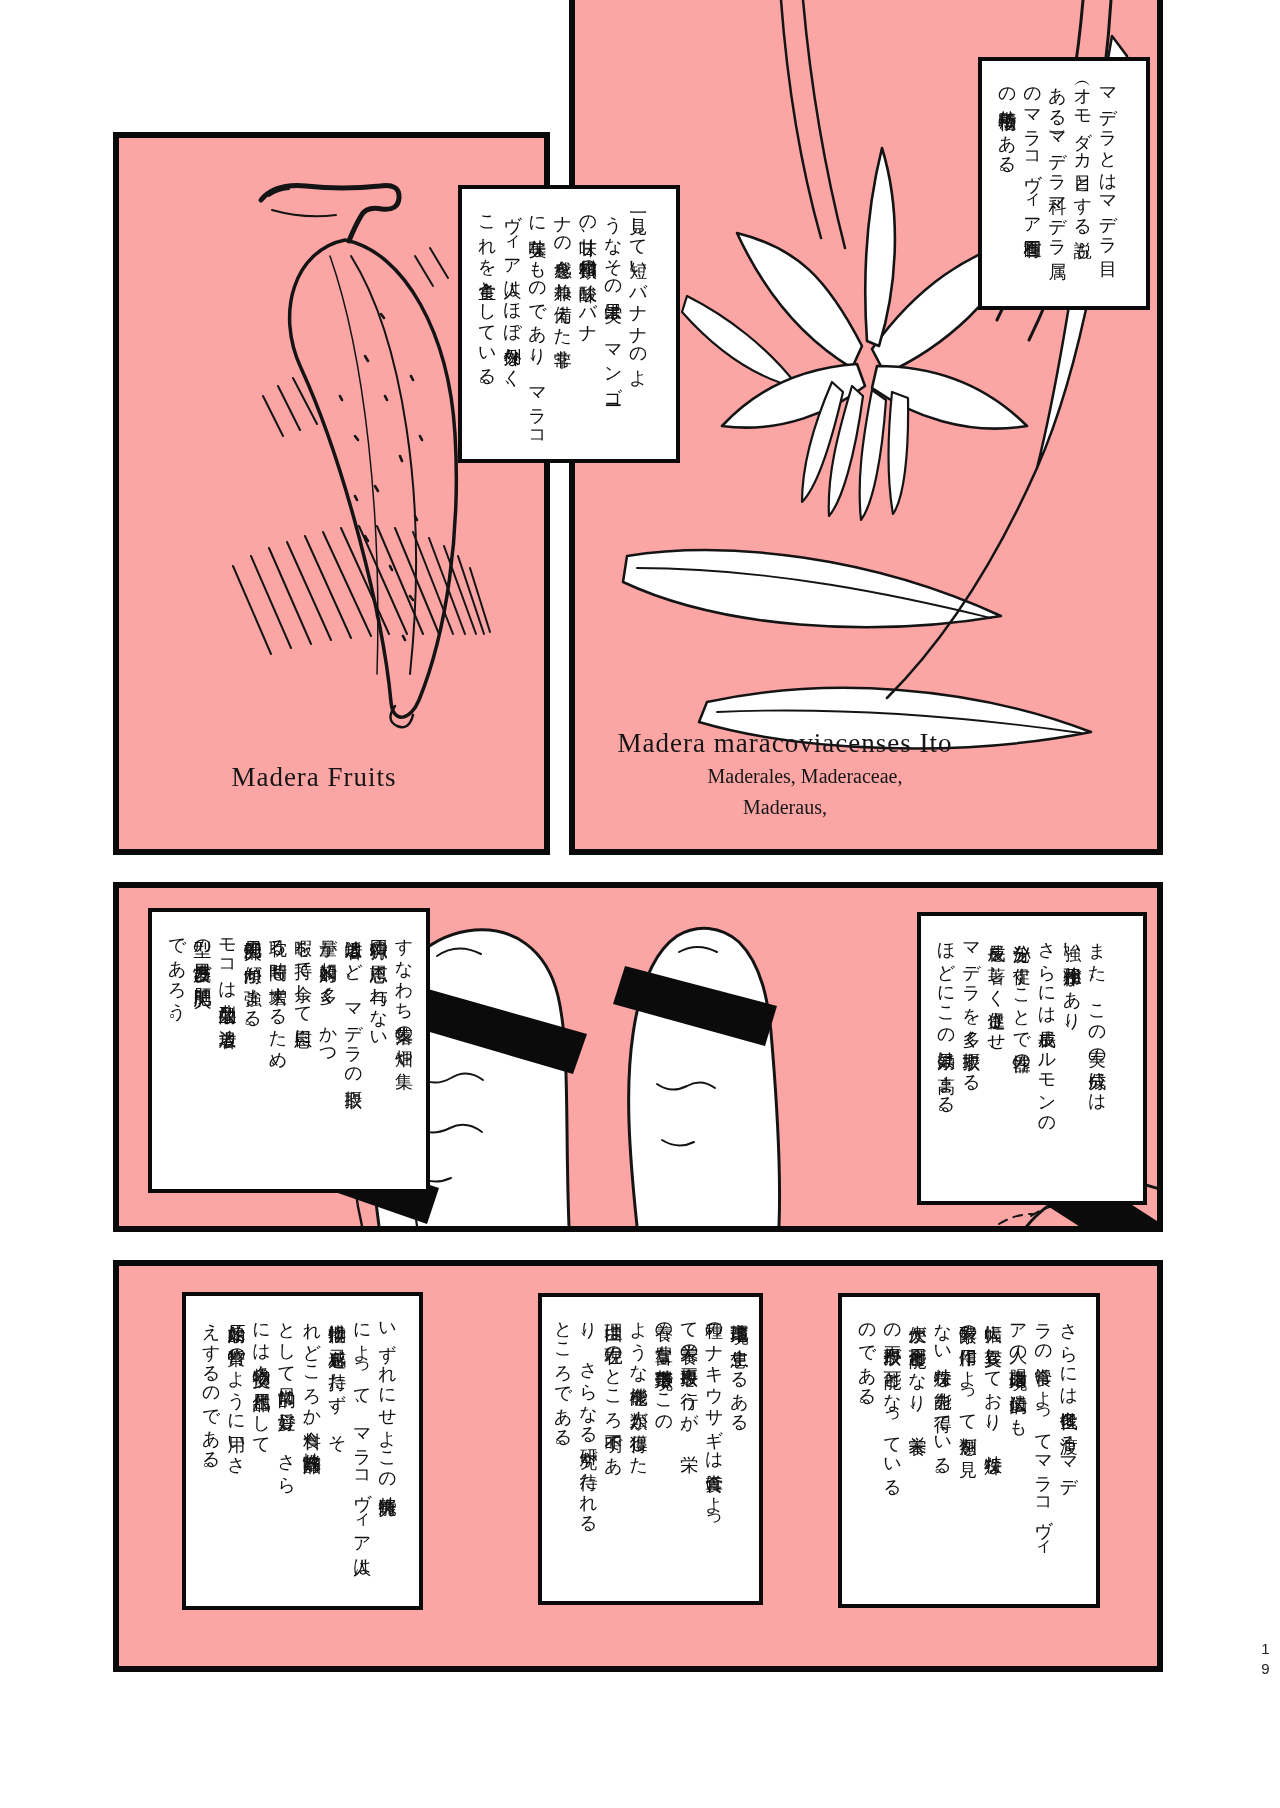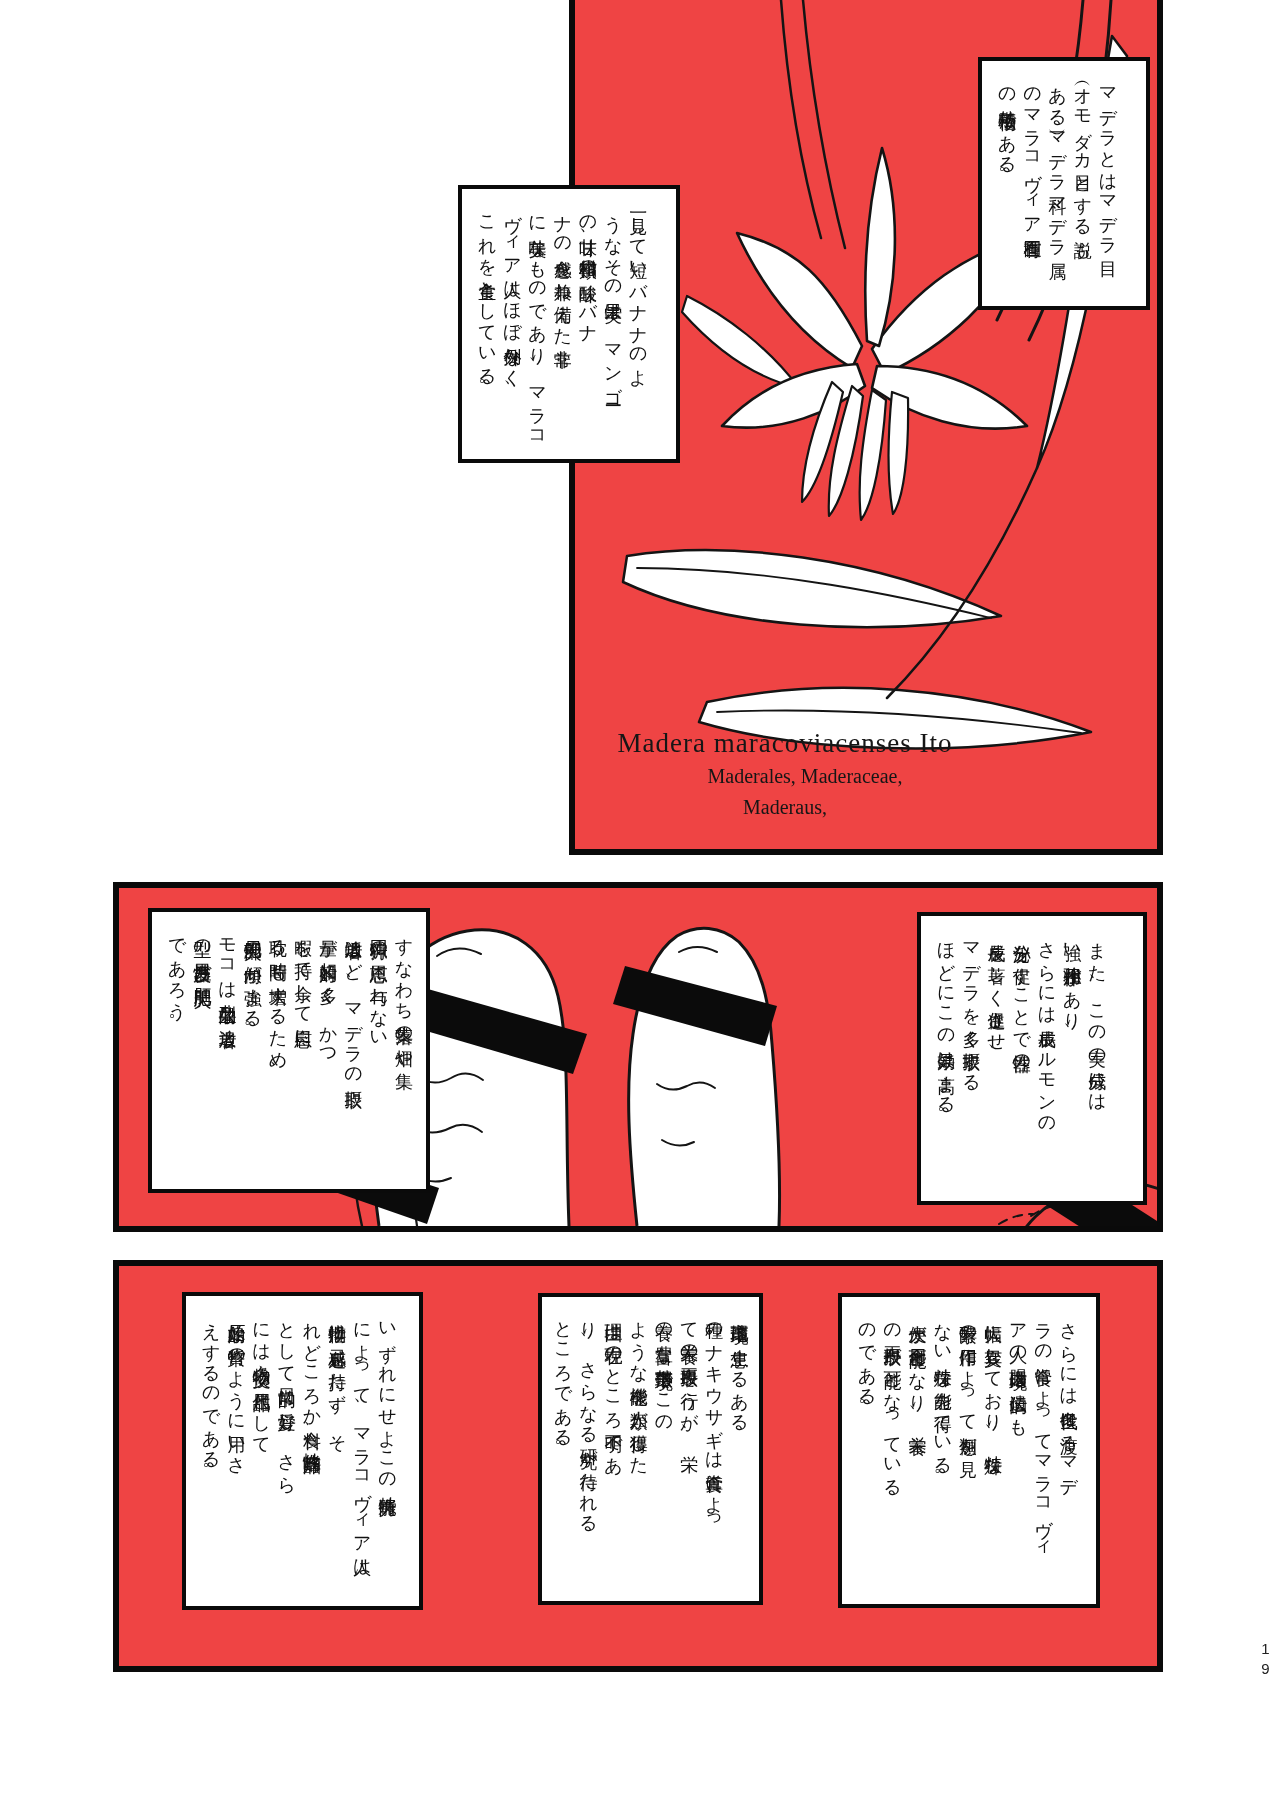--- a/index.html
+++ b/index.html
@@ -1,18 +1,18 @@
 <!DOCTYPE html>
 <html lang="ja"><head>
 <meta charset="utf-8">
 <style>
   html,body{margin:0;padding:0;background:#ffffff;}
   #page{position:relative;width:1280px;height:1808px;background:#fff;overflow:hidden;
         font-family:"Liberation Serif","DejaVu Serif",serif;color:#111;}
-  .panel{position:absolute;background:#ef4444;border:6px solid #0a0a0a;box-sizing:border-box;}
+  .panel{position:absolute;background:#fca5a5;border:6px solid #0a0a0a;box-sizing:border-box;}
   .panel.no-top{border-top:none;}
   .tbox{position:absolute;background:#fff;border:4px solid #0a0a0a;box-sizing:border-box;z-index:3;}
   .vtext{writing-mode:vertical-rl;text-orientation:mixed;white-space:pre-line;
          font-size:18px;line-height:1.4;letter-spacing:1px;color:#111;
          height:100%;box-sizing:border-box;padding:14px 12px;}
   .caption{position:absolute;text-align:center;color:#161616;z-index:2;}
   .species{font-size:27px;letter-spacing:1px;}
   .taxonomy{font-size:20px;margin-top:6px;padding-left:40px;}
   .taxonomy2{font-size:20px;margin-top:8px;}
   .fruit-caption{font-size:27px;letter-spacing:1px;}
@@ -22,20 +22,40 @@
   .bar{fill:#0b0b0b;stroke:none;}
   #page-number{position:absolute;right:6px;top:1640px;writing-mode:vertical-rl;
                text-orientation:upright;font-size:15px;letter-spacing:3px;
                font-family:"Liberation Sans","DejaVu Sans",sans-serif;color:#222;z-index:4;}
 </style>
 </head>
 <body>
 
 <div id="page">
 
+  <div class="panel" style="left:113px;top:132px;width:437px;height:723px;">
+    <svg width="425" height="711" viewBox="0 0 425 711">
+
+      <path class="ink" stroke-width="5" d="M142,62 q14,-17 45,-14 q36,4 74,0 q20,-3 19,12 q-1,13 -17,11 q-16,-3 -21,7 q-6,10 -12,25"></path>
+      <path class="ink" stroke-width="2" d="M153,72 q32,9 64,5 M150,58 q8,-6 20,-7"></path>
+
+      <path class="ink" stroke-width="3.5" d="M226,102 C286,114 330,196 336,296 C342,396 327,496 300,562 C292,582 274,587 272,564 C264,478 226,326 182,230 C156,174 176,112 226,102 Z"></path>
+      <path class="ink" stroke-width="2" d="M232,118 C282,198 310,356 291,536"></path>
+      <path class="ink" stroke-width="1.5" d="M211,118 C246,218 263,378 258,536"></path>
+      <path class="ink" stroke-width="2.5" d="M276,568 q-10,14 2,20 q12,5 16,-11"></path>
+
+      <path class="ink" stroke-width="2.6" d="M246,218 l3,5 M266,258 l2,4 M236,298 l3,4 M281,318 l2,5 M256,348 l3,5 M296,378 l2,4 M246,398 l3,5 M271,428 l2,4 M291,458 l3,4 M258,478 l2,4 M236,358 l2,4 M301,298 l2,4 M221,258 l2,4 M284,498 l2,4 M262,176 l3,4 M292,238 l2,4"></path>
+
+      <path class="ink" stroke-width="2" d="M114,428 l38,88 M132,418 l40,92 M150,410 l42,96 M168,404 l44,98 M186,398 l46,102 M204,394 l48,104 M222,390 l48,106 M240,388 l48,108 M258,388 l46,108 M276,390 l44,106 M294,394 l40,102 M310,400 l36,96 M325,408 l32,88 M339,418 l26,78 M351,430 l20,64"></path>
+      <path class="ink" stroke-width="2" d="M144,258 l20,40 M159,248 l22,44 M174,240 l24,46 M296,118 l18,30 M311,110 l18,30"></path>
+    </svg>
+    <div class="caption fruit-caption" style="left:50px;top:624px;width:290px;">
+      <span>Madera Fruits</span>
+    </div>
+  </div>
 
   <div class="panel no-top" style="left:569px;top:0px;width:594px;height:855px;">
     <svg width="582" height="849" viewBox="0 0 582 849">
 
       <path class="ink" stroke-width="3" d="M508,0 C498,120 470,222 422,320"></path>
       <path class="ink" stroke-width="3" d="M536,0 C528,130 502,242 454,340"></path>
       <path class="ink" stroke-width="2.5" d="M206,0 C212,80 224,160 246,238"></path>
       <path class="ink" stroke-width="2.5" d="M228,0 C236,90 250,170 270,248"></path>
 
       <path class="inkfill" stroke-width="2.5" d="M52,556 C152,540 296,556 426,616 C296,638 146,628 48,582 Z"></path>

